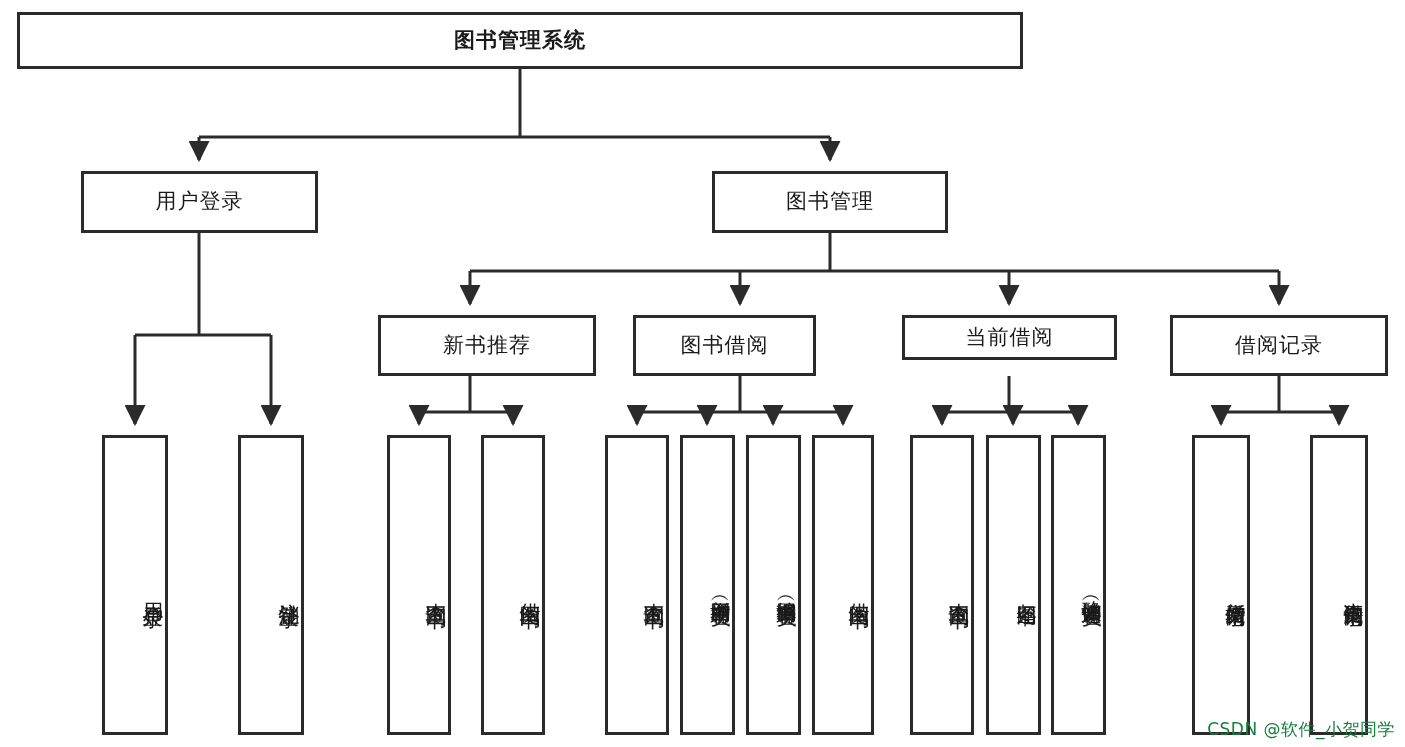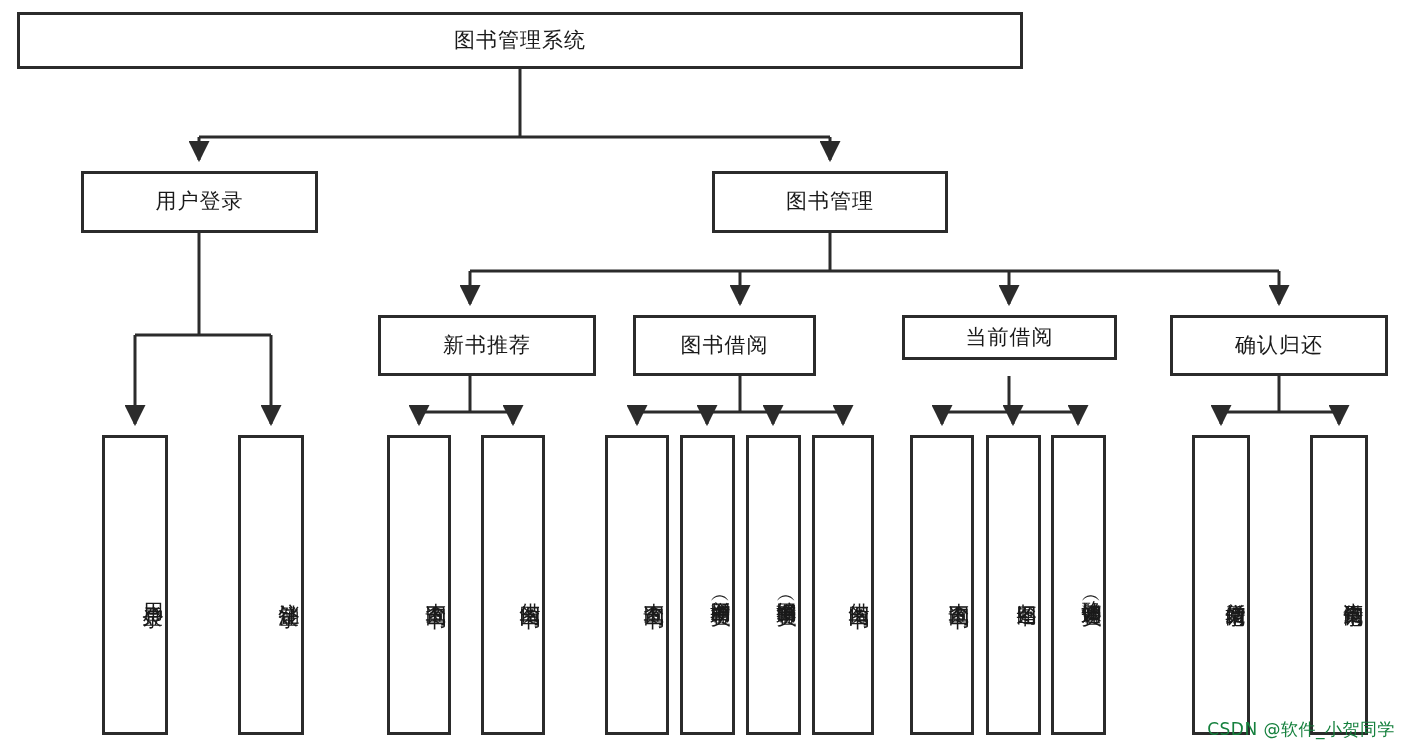--- a/index.html
+++ b/index.html
@@ -117,29 +117,29 @@
       <path d="M 1013 412 L 1013 424" marker-end="url(#arrow)"></path>
       <path d="M 1078 412 L 1078 424" marker-end="url(#arrow)"></path>
 
       <path d="M 1279 376 L 1279 412"></path>
       <path d="M 1221 412 L 1339 412"></path>
       <path d="M 1221 412 L 1221 424" marker-end="url(#arrow)"></path>
       <path d="M 1339 412 L 1339 424" marker-end="url(#arrow)"></path>
     </g>
   </svg>
 
-  <div class="node horiz" style="left:17px; top:12px; width:1006px; height:57px;">图书管理系统</div>
+  <div class="node horiz" style="left:17px; top:12px; width:1006px; height:57px;font-weight:bold;">图书管理系统</div>
 
   <div class="node horiz" style="left:81px; top:171px; width:237px; height:62px;">用户登录</div>
   <div class="node horiz" style="left:712px; top:171px; width:236px; height:62px;">图书管理</div>
 
   <div class="node horiz" style="left:362px; top:315px; width:218px; height:61px;margin-left:16px;">新书推荐</div>
   <div class="node horiz" style="left:633px; top:315px; width:183px; height:61px;">图书借阅</div>
   <div class="node horiz" style="left:902px; top:315px; width:215px; height:45px;">当前借阅</div>
-  <div class="node horiz" style="left:1170px; top:315px; width:218px; height:61px;">确认归还</div>
+  <div class="node horiz" style="left:1170px; top:315px; width:218px; height:61px;">借阅记录</div>
 
   <div class="node vert" style="left:102px; top:435px; width:66px; height:300px;">用户登录</div>
   <div class="node vert" style="left:238px; top:435px; width:66px; height:300px;">注销登录</div>
 
   <div class="node vert" style="left:387px; top:435px; width:64px; height:300px;">查询图书</div>
   <div class="node vert" style="left:481px; top:435px; width:64px; height:300px;">借阅图书</div>
 
   <div class="node vert" style="left:605px; top:435px; width:64px; height:300px;">查询图书</div>
   <div class="node vert narrow" style="left:680px; top:435px; width:55px; height:300px;">新增图书（管理员）</div>
   <div class="node vert narrow" style="left:746px; top:435px; width:55px; height:300px;">编辑图书（管理员）</div>

